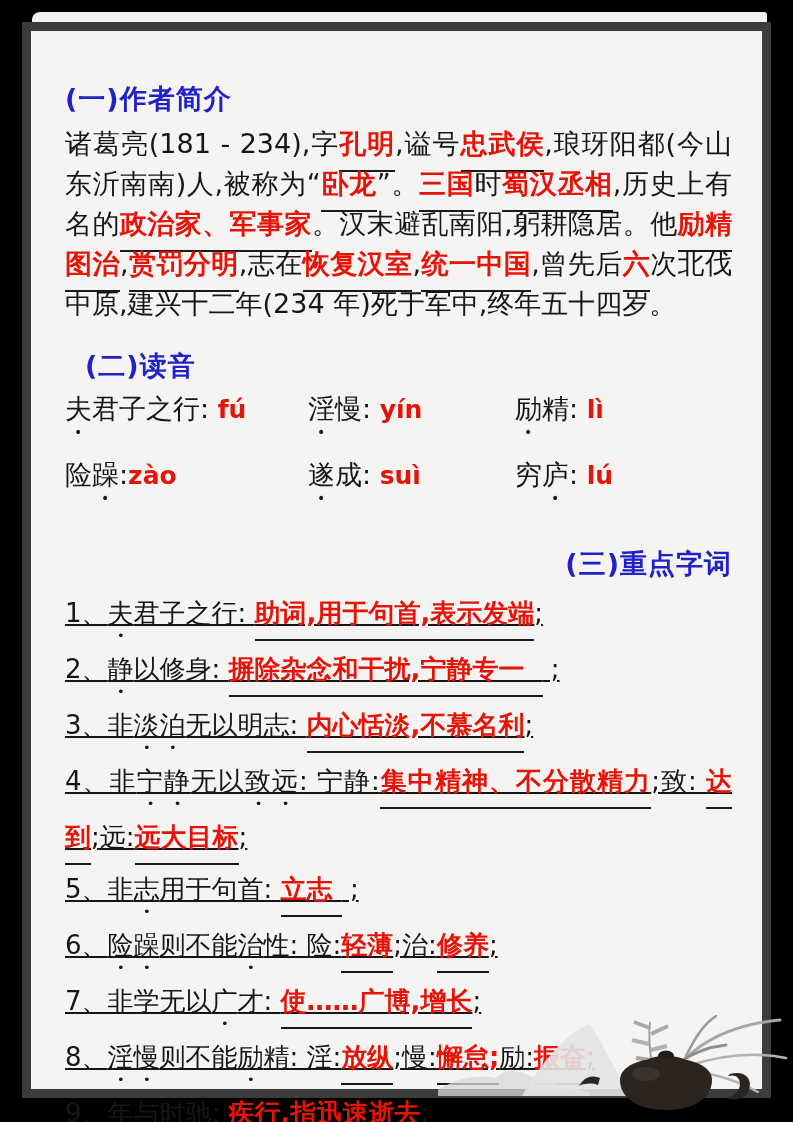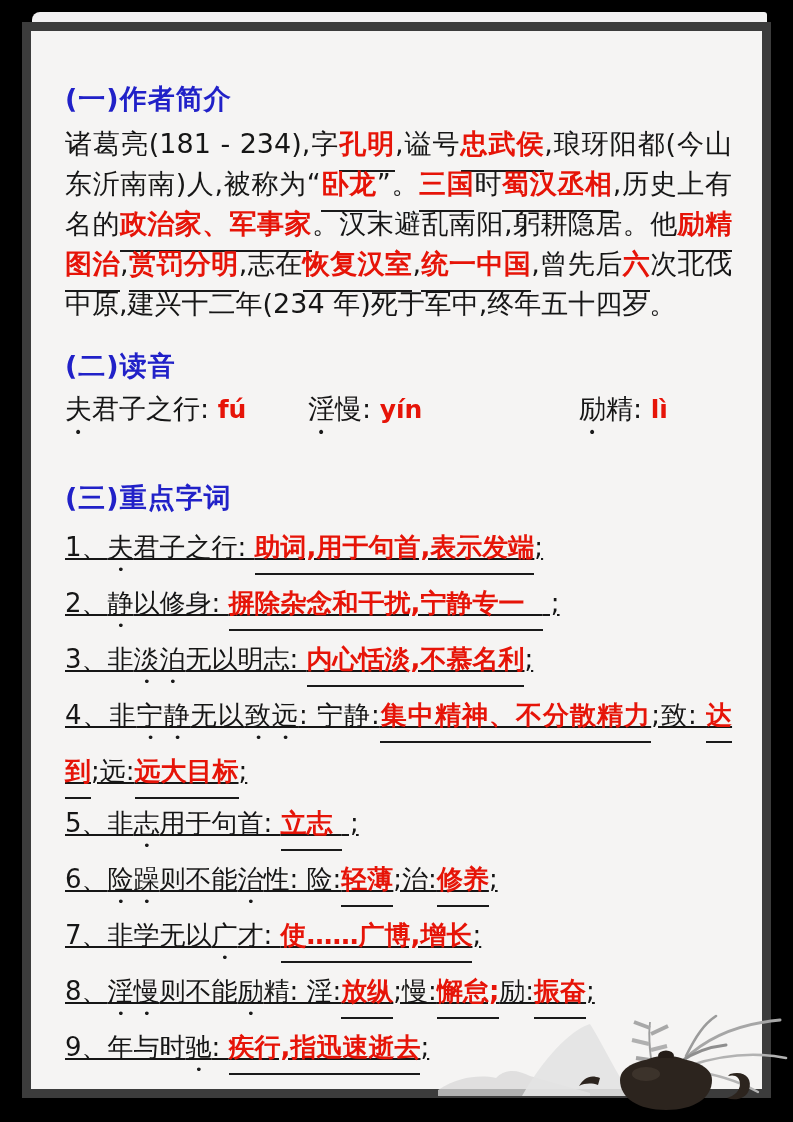--- a/index.html
+++ b/index.html
@@ -30,32 +30,32 @@
   .content{
     position:relative;width:100%;height:100%;
     padding:50px 30px 0 34px;
   }
   .heading{
     margin:0;
     font-size:27px;line-height:1.3;font-weight:bold;
     color:var(--heading-blue);
     letter-spacing:1px;
   }
-  .heading.h2{margin-top:24px;}
-  .heading.h3{margin-top:40px;}
+  .heading.h2{margin-top:24px;margin-left:20px;}
+  .heading.h3{margin-top:40px;text-align:right;}
   .para{
     margin:8px 0 0 0;
     font-size:27px;line-height:40px;
     text-align:justify;
   }
   .read-row{display:flex;font-size:27px;line-height:40px;margin-top:6px;}
   .read-row + .read-row{margin-top:15px;}
   .rc-a{width:243px;}
   .rc-b{width:207px;}
-  .rc-c{flex:1;text-align:center;}
+  .rc-c{flex:1;}
   .kw-list{margin-top:6px;}
   .kw-item{font-size:26px;line-height:52px;text-align:justify;text-decoration:underline;}
   
   .sg-b{color:var(--ink);}
   .sg-r{
     color:var(--accent-red);
     font-weight:bold;
     border-bottom:2.5px solid #1a1a1a;
     padding-bottom:11px;
   }
@@ -90,20 +90,25 @@
       <h2 class="heading h1">(一)作者简介</h2>
 
       <p class="para"><span class="sg-b">诸葛亮(181 - 234),字</span><span class="sg-r">孔明</span><span class="sg-b">,谥号</span><span class="sg-r">忠武侯</span><span class="sg-b">,琅玡阳都(今山东沂南南)人,被称为“</span><span class="sg-r">卧龙</span><span class="sg-b">”。</span><span class="sg-r">三国</span><span class="sg-b">时</span><span class="sg-r">蜀汉丞相</span><span class="sg-b">,历史上有名的</span><span class="sg-r">政治家、军事家</span><span class="sg-b">。汉末避乱南阳,躬耕隐居。他</span><span class="sg-r">励精图治</span><span class="sg-b">,</span><span class="sg-r">赏罚分明</span><span class="sg-b">,志在</span><span class="sg-r">恢复汉室</span><span class="sg-b">,</span><span class="sg-r">统一中国</span><span class="sg-b">,曾先后</span><span class="sg-r">六</span><span class="sg-b">次北伐中原,建兴十二年(234 年)死于军中,终年五十四岁。</span></p>
 
       <h2 class="heading h2">(二)读音</h2>
 
       <div class="read-row">
         <span class="rc-a"><span class="sg-e">夫</span><span class="sg-b">君子之行: </span><span class="sg-p">fú</span></span>
         <span class="rc-b"><span class="sg-e">淫</span><span class="sg-b">慢: </span><span class="sg-p">yín</span></span>
         <span class="rc-c"><span class="sg-e">励</span><span class="sg-b">精: </span><span class="sg-p">lì</span></span>
+      </div>
+      <div class="read-row">
+        <span class="rc-a"><span class="sg-b">险</span><span class="sg-e">躁</span><span class="sg-b">:</span><span class="sg-p">zào</span></span>
+        <span class="rc-b"><span class="sg-e">遂</span><span class="sg-b">成: </span><span class="sg-p">suì</span></span>
+        <span class="rc-c"><span class="sg-b">穷</span><span class="sg-e">庐</span><span class="sg-b">: </span><span class="sg-p">lú</span></span>
       </div>
 
       <h2 class="heading h3">(三)重点字词</h2>
 
       <div class="kw-list">
         <div class="kw-item"><span class="sg-b">1、</span><span class="sg-e">夫</span><span class="sg-b">君子之行: </span><span class="sg-r">助词,用于句首,表示发端</span><span class="sg-b">;</span></div>
         <div class="kw-item"><span class="sg-b">2、</span><span class="sg-e">静</span><span class="sg-b">以修身: </span><span class="sg-r">摒除杂念和干扰,宁静专一&nbsp;&nbsp;</span><span class="sg-b"> ;</span></div>
         <div class="kw-item"><span class="sg-b">3、非</span><span class="sg-e">淡泊</span><span class="sg-b">无以明志: </span><span class="sg-r">内心恬淡,不慕名利</span><span class="sg-b">;</span></div>
         <div class="kw-item"><span class="sg-b">4、非</span><span class="sg-e">宁静</span><span class="sg-b">无以</span><span class="sg-e">致远</span><span class="sg-b">: 宁静:</span><span class="sg-r">集中精神、不分散精力</span><span class="sg-b">;致: </span><span class="sg-r">达到</span><span class="sg-b">;远:</span><span class="sg-r">远大目标</span><span class="sg-b">;</span></div>
         <div class="kw-item"><span class="sg-b">5、非</span><span class="sg-e">志</span><span class="sg-b">用于句首: </span><span class="sg-r">立志&nbsp;</span><span class="sg-b"> ;</span></div>

